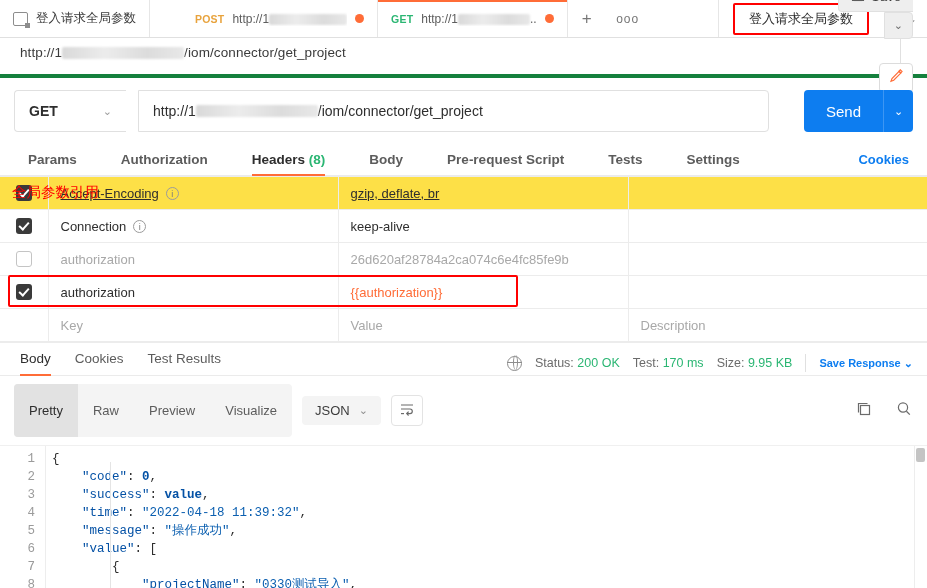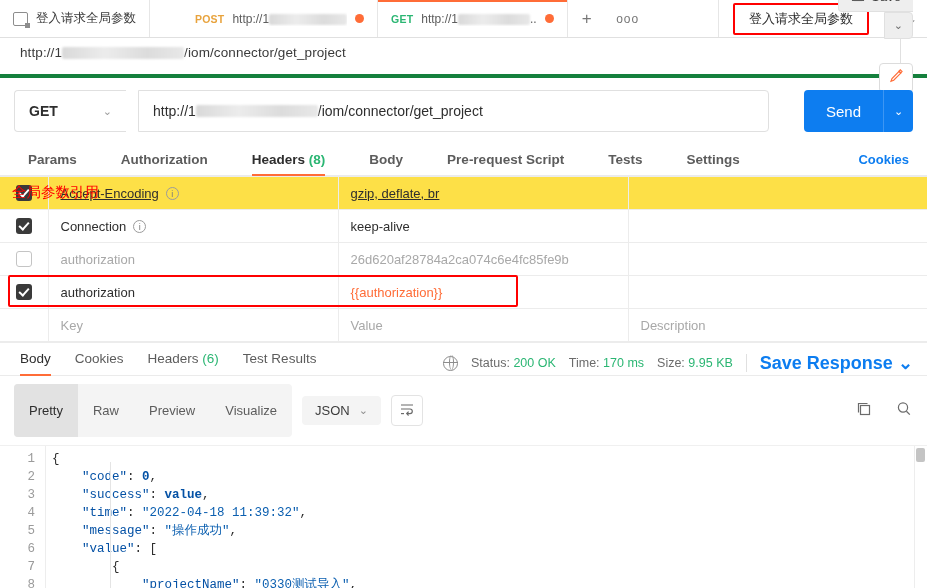--- a/index.html
+++ b/index.html
@@ -213,21 +213,21 @@
   .resptab.active::after {
     content:""; position:absolute; left:0; right:0; bottom:0; height:2px; background:#ff6c37;
   }
   .resptab .count { color:#2bb673; }
   .resp-meta {
     margin-left: auto; display:flex; align-items:center; gap: 13px;
     font-size: 12.5px; color:#6b6b6b;margin-top:8px;
   }
   .resp-meta b { font-weight: 400; }
   .okval { color:#2bb673; }
-  .save-resp { color:#0d7df0; font-weight:700; font-size:18px; cursor:pointer; }
+  .save-resp { color:#0d7df0; font-weight:700; font-size:11px; cursor:pointer; }
   .globe {
     width:15px;height:15px;border:1.3px solid #8d8d8d;border-radius:50%;
     position:relative; display:inline-block;
   }
   .globe::before{content:"";position:absolute;left:-1.3px;top:5.5px;width:15px;height:1.3px;background:#8d8d8d;}
   .globe::after{content:"";position:absolute;left:5.4px;top:-1.3px;width:3px;height:15px;border:1.3px solid #8d8d8d;border-top:none;border-bottom:none;border-radius:50%;}
   .meta-sep { width:1px; height:18px; background:#e0e0e0; }
 
   
   .viewbar {
@@ -421,27 +421,26 @@
       </tr>
     </tbody>
       </table>
     <div class="row-highlight" style="left:8px; top:99px; width:510px; height:32px;"></div>
   </div>
 
   <div class="respbar">
     <div class="resptabs">
       <div class="resptab active">Body</div>
       <div class="resptab">Cookies</div>
-      <div class="resptab"><span>Headers</span> <span class="count">(6)</span></div>
       <div class="resptab">Test Results</div>
     </div>
     <div class="resp-meta">
       <span class="globe"></span>
       <span><b>Status:</b> <span class="okval">200 OK</span></span>
-      <span><b>Time:</b> <span class="okval">170 ms</span></span>
+      <span><b>Test:</b> <span class="okval">170 ms</span></span>
       <span><b>Size:</b> <span class="okval">9.95 KB</span></span>
       <span class="meta-sep"></span>
       <span class="save-resp"><span>Save Response</span> <span>⌄</span></span>
     </div>
   </div>
 
   <div class="viewbar">
     <div class="seg">
       <div class="seg-item active">Pretty</div>
       <div class="seg-item">Raw</div>

